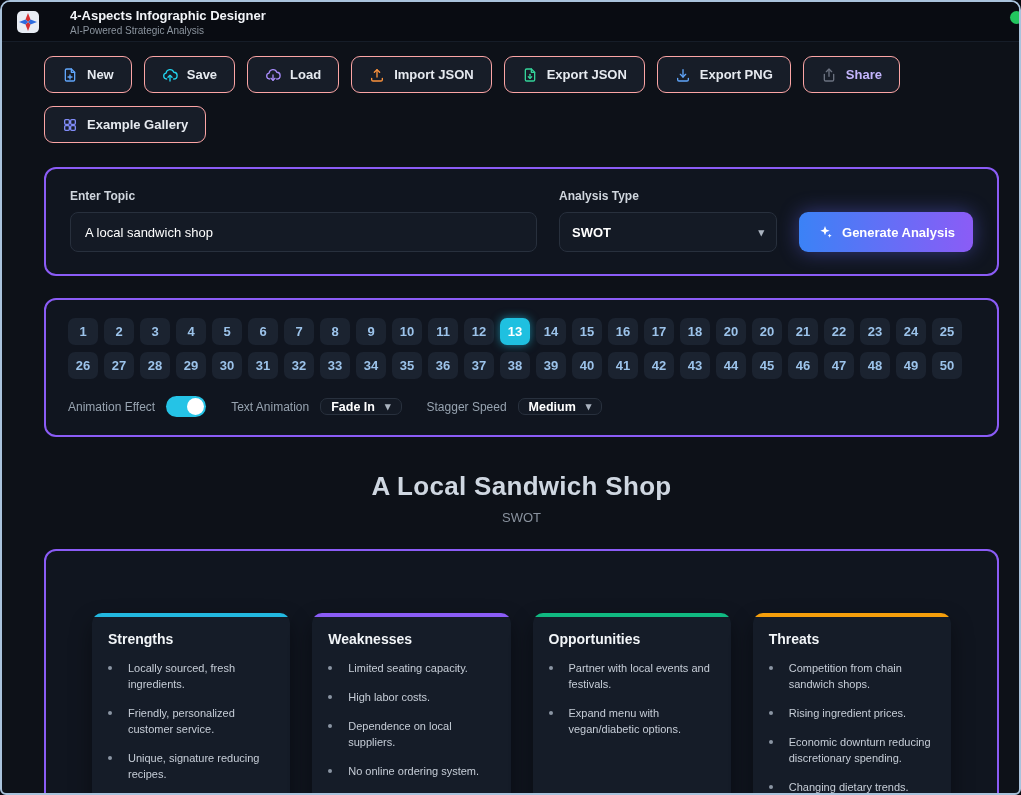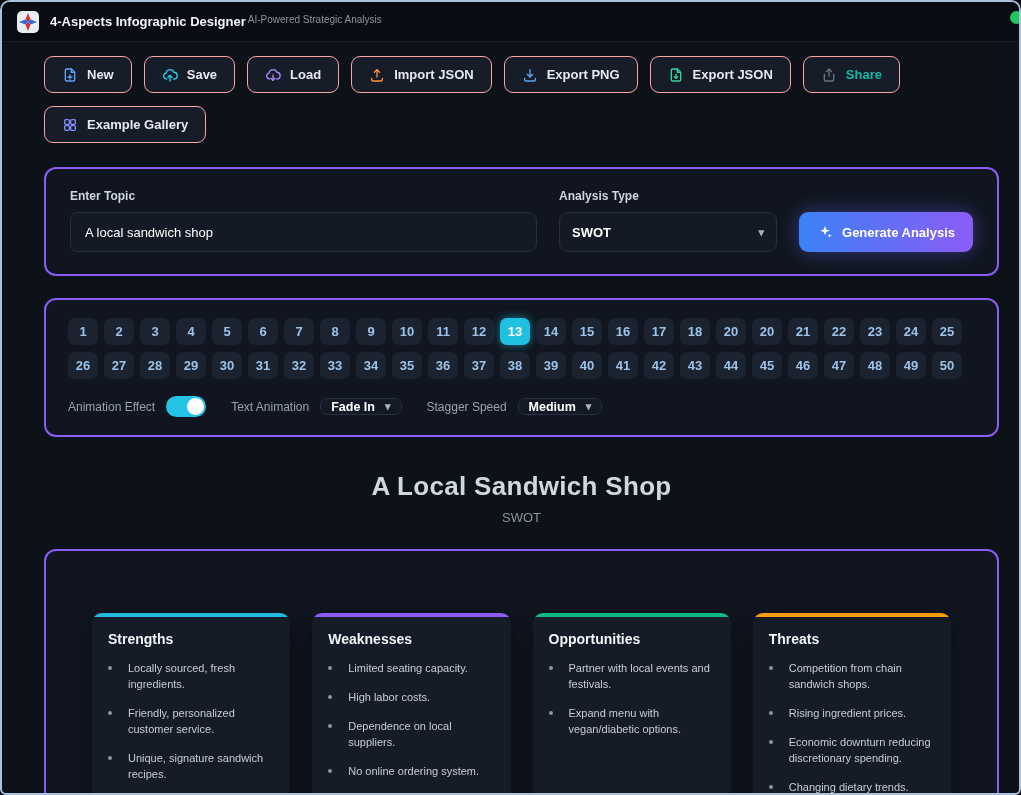--- a/index.html
+++ b/index.html
@@ -2,32 +2,32 @@
 <html><head>
 <meta charset="utf-8">
 <style>
   * { box-sizing: border-box; margin: 0; padding: 0; }
   html,body { width:1021px; height:795px; background:#06090f; font-family:"Liberation Sans",sans-serif; overflow:hidden; }
   .app-frame { width:1021px; height:795px; border:2px solid #a9c3dc; border-radius:10px 10px 6px 6px; overflow:hidden; background:#0d1118; position:relative; }
 
   
   .app-header { height:40px; background:#090c12; border-bottom:1px solid #161d28; display:flex; align-items:center; gap:10px; padding:0 14px; position:relative; }
   .logo { width:24px; height:24px; display:flex; }
-  .header-text { display:flex; flex-direction:row; gap:2px; }
+  .header-text { display:flex; flex-direction:column; gap:2px;margin-left:20px; }
   .app-title { font-size:13px; font-weight:700; color:#f2f5f9; }
   .app-subtitle { font-size:10px; color:#8b949e; }
   .status-dot { position:absolute; right:-4px; top:9px; width:13px; height:13px; border-radius:50%; background:#22c55e; }
 
   .content { padding:14px 20px 0 42px; }
 
   
   .toolbar { display:flex; gap:12px; flex-wrap:wrap; }
   .toolbar.second { margin-top:13px; }
   .tb-btn { display:flex; align-items:center; gap:9px; background:#171d28; border:1px solid #fca5a5; border-radius:9px; padding:0 17px; height:37px; color:#e6eaf0; font-size:13px; font-weight:700; cursor:pointer; font-family:inherit; }
-  .tb-btn.disabled { color:#14b8a6;justify-content:center; }
+  .tb-btn.disabled { color:#c4b5fd;justify-content:center; }
   .icon { display:inline-flex; }
   .icon svg { width:16px; height:16px; fill:none; stroke:currentColor; stroke-width:2; stroke-linecap:round; stroke-linejoin:round; }
   .icon.fill-icon svg path { fill:currentColor; stroke:none; }
 
   
   .panel { background:#10151f; border:2px solid #8b5cf6; border-radius:12px; }
 
   
   .generator-panel { margin-top:24px; padding:20px 24px 22px; display:flex; gap:22px; align-items:flex-end; }
   .field label { display:block; font-size:12px; color:#d0d6de; margin-bottom:9px; font-weight:600; }
@@ -124,39 +124,39 @@
           <span class="icon" style="color: rgb(251, 146, 60);">
             <svg viewBox="0 0 24 24">
               <path d="M12 15V4"></path>
               <path d="M8 8l4-4 4 4"></path>
               <path d="M4 17v2a2 2 0 0 0 2 2h12a2 2 0 0 0 2-2v-2"></path>
             </svg>
           </span>
           <span>Import JSON</span>
         </button>
         <button class="tb-btn">
-          <span class="icon" style="color: rgb(96, 165, 250);">
-            <svg viewBox="0 0 24 24">
-              <path d="M12 4v11"></path>
-              <path d="M8 11l4 4 4-4"></path>
-              <path d="M4 17v2a2 2 0 0 0 2 2h12a2 2 0 0 0 2-2v-2"></path>
-            </svg>
-          </span>
-          <span>Export PNG</span>
-        </button>
-        <button class="tb-btn">
           <span class="icon" style="color: rgb(52, 211, 153);">
             <svg viewBox="0 0 24 24">
               <path d="M14 3H7a2 2 0 0 0-2 2v14a2 2 0 0 0 2 2h10a2 2 0 0 0 2-2V8z"></path>
               <path d="M14 3v5h5"></path>
               <path d="M12 11v6"></path>
               <path d="M9.5 14.5 12 17l2.5-2.5"></path>
             </svg>
           </span>
           <span>Export JSON</span>
+        </button>
+        <button class="tb-btn">
+          <span class="icon" style="color: rgb(96, 165, 250);">
+            <svg viewBox="0 0 24 24">
+              <path d="M12 4v11"></path>
+              <path d="M8 11l4 4 4-4"></path>
+              <path d="M4 17v2a2 2 0 0 0 2 2h12a2 2 0 0 0 2-2v-2"></path>
+            </svg>
+          </span>
+          <span>Export PNG</span>
         </button>
         <button class="tb-btn disabled">
           <span class="icon" style="color: rgb(107, 114, 128);">
             <svg viewBox="0 0 24 24">
               <path d="M12 14V4"></path>
               <path d="M8 7l4-4 4 4"></path>
               <path d="M5 11v8a2 2 0 0 0 2 2h10a2 2 0 0 0 2-2v-8"></path>
             </svg>
           </span>
           <span>Share</span>
@@ -282,21 +282,21 @@
               <li class="quad-item">
                 <span class="bullet"></span>
                 <span class="quad-text">Locally sourced, fresh ingredients.</span>
               </li>
               <li class="quad-item">
                 <span class="bullet"></span>
                 <span class="quad-text">Friendly, personalized customer service.</span>
               </li>
               <li class="quad-item">
                 <span class="bullet"></span>
-                <span class="quad-text">Unique, signature sandwich recipes.</span>
+                <span class="quad-text">Unique, signature reducing recipes.</span>
               </li>
             </ul>
           </div>
           <div class="quad-card">
             <div class="quad-accent" style="background: rgb(139, 92, 246);"></div>
             <h3 class="quad-title">Weaknesses</h3>
             <ul class="quad-list">
               <li class="quad-item">
                 <span class="bullet"></span>
                 <span class="quad-text">Limited seating capacity.</span>

